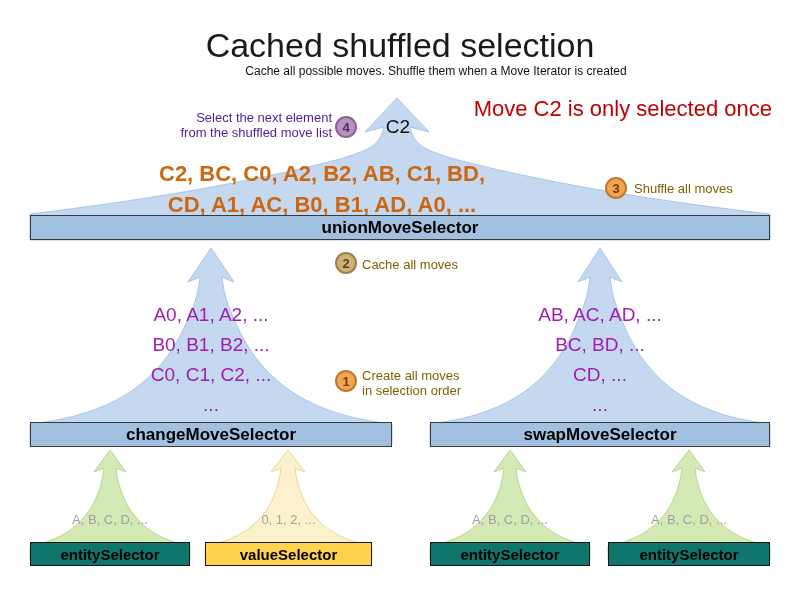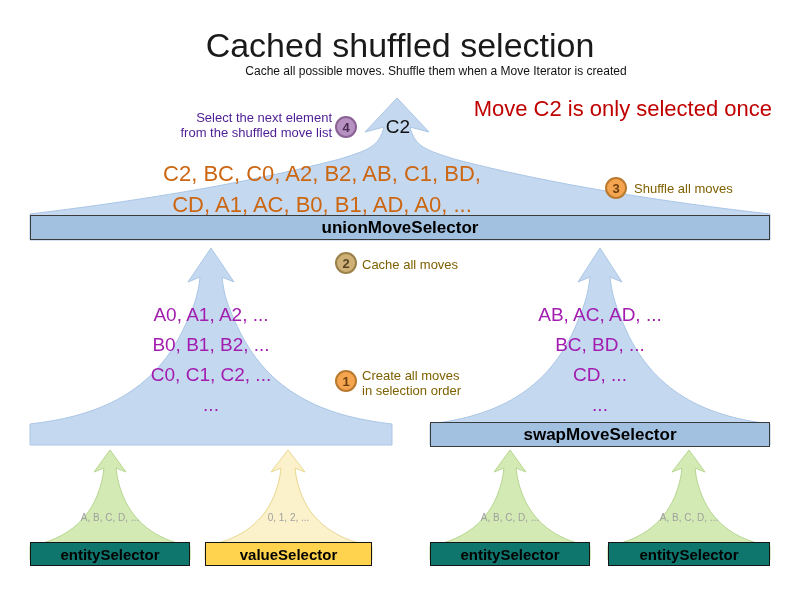--- a/index.html
+++ b/index.html
@@ -7,37 +7,37 @@
     position:relative;width:800px;height:600px;background:#ffffff;overflow:hidden;
     font-family:"Liberation Sans", sans-serif;color:#000;
   }
   svg.shapes{position:absolute;left:0;top:0;z-index:0;}
   .abs{position:absolute;z-index:2;}
   .title{left:0;width:800px;top:26px;text-align:center;font-size:34px;color:#1a1a1a;}
   .subtitle{left:0;width:800px;top:64px;text-align:center;font-size:12px;font-weight:normal;color:#111;padding-left:36px;}
   .red-note{right:28px;top:96px;font-size:22px;color:#c00000;text-align:right;}
   .purple-note{left:150px;width:182px;top:110px;font-size:13px;line-height:15px;color:#4c1d95;text-align:right;}
   .c2{left:370px;width:56px;top:116px;font-size:19px;text-align:center;color:#111;}
-  .orange-moves{left:0;width:644px;top:158px;text-align:center;font-size:22px;line-height:31px;color:#cc6611;}
+  .orange-moves{left:0;width:644px;top:158px;text-align:center;font-size:22px;line-height:31px;color:#cc6611;font-weight:bold;}
   .badge{
     width:22px;height:22px;border-radius:50%;box-sizing:border-box;
     display:flex;align-items:center;justify-content:center;
     font-size:13px;font-weight:bold;border:2px solid;z-index:3;
   }
   .badge-orange{background:#f5a54f;border-color:#b97a30;color:#6b3f10;}
   .badge-tan{background:#cfb177;border-color:#9a8049;color:#574422;}
   .badge-purple{background:#b791c1;border-color:#8a6394;color:#4a2d52;}
   .brown-label{font-size:13px;line-height:15px;color:#7f6000;text-align:left;}
   .bar{
     height:25px;background:#a2c0e0;border:1.5px solid #3a3a3a;box-sizing:border-box;
     display:flex;align-items:center;justify-content:center;
     font-size:17px;font-weight:bold;color:#000;z-index:2;
   }
   .funnel-lines{font-size:19px;line-height:30px;color:#a21caf;text-align:center;}
-  .values{top:512px;font-size:10px;color:#a0a0a0;text-align:center;}
+  .values{top:512px;font-size:13px;color:#a0a0a0;text-align:center;}
   .selbox{
     top:542px;height:24px;border:1.5px solid #151515;box-sizing:border-box;
     display:flex;align-items:center;justify-content:center;
     font-size:15px;font-weight:bold;color:#000;z-index:2;
   }
   .green-box{background:#0f766e;}
   .yellow-box{background:#ffd34d;}
 </style>
 </head>
 <body>
@@ -112,20 +112,21 @@
     <div>CD, ...</div>
     <div>...</div>
   </div>
 
   <div class="abs badge badge-orange" style="left:335px;top:370px;">1</div>
   <div class="abs brown-label" style="left:362px;top:368px;">
     <div>Create all moves</div>
     <div>in selection order</div>
   </div>
 
+  <div class="abs bar" style="left:30px;top:422px;width:362px;">changeMoveSelector</div>
   <div class="abs bar" style="left:430px;top:422px;width:340px;">swapMoveSelector</div>
 
   <div class="abs values" style="left:30px;width:160px;">A, B, C, D, ...</div>
   <div class="abs values" style="left:205px;width:167px;">0, 1, 2, ...</div>
   <div class="abs values" style="left:430px;width:160px;">A, B, C, D, ...</div>
   <div class="abs values" style="left:608px;width:162px;">A, B, C, D, ...</div>
 
   <div class="abs selbox green-box" style="left:30px;width:160px;">entitySelector</div>
   <div class="abs selbox yellow-box" style="left:205px;width:167px;">valueSelector</div>
   <div class="abs selbox green-box" style="left:430px;width:160px;">entitySelector</div>

